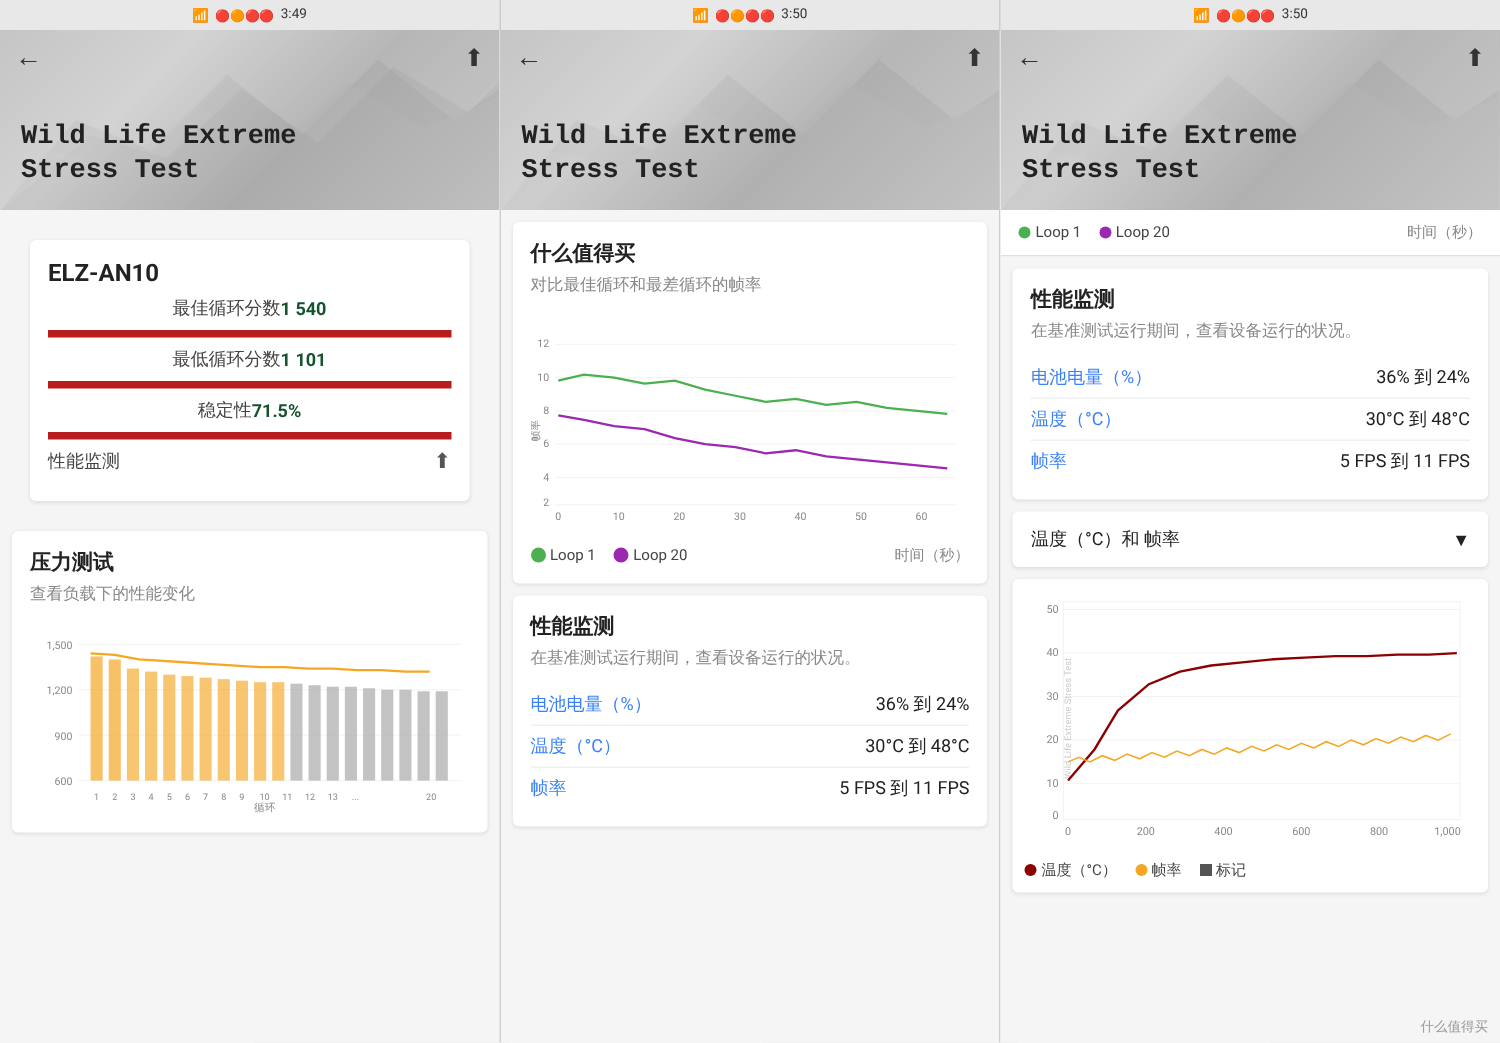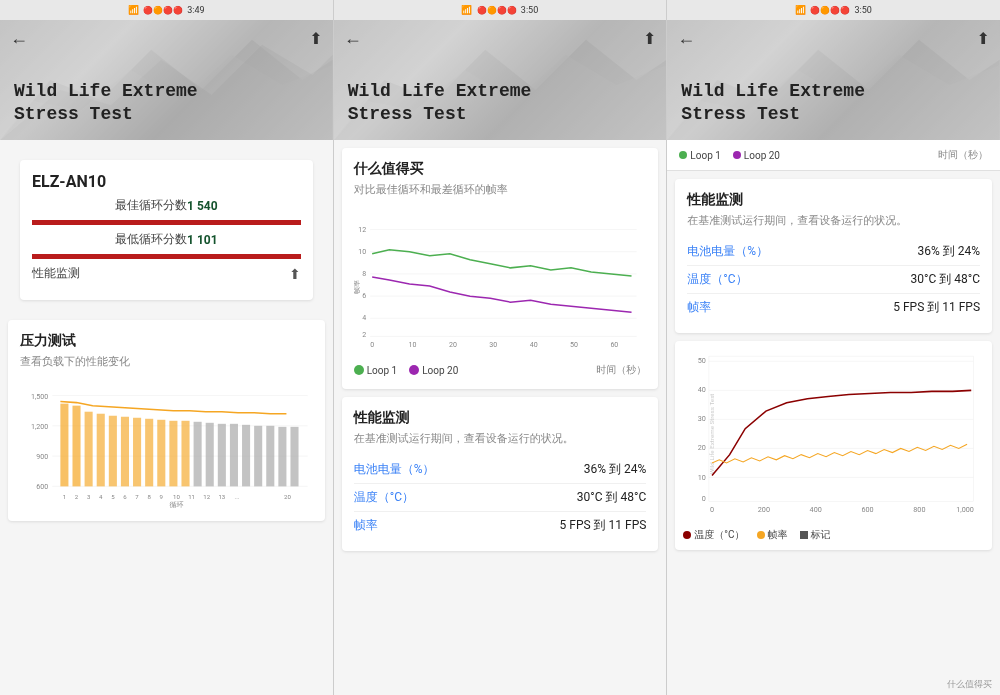--- a/index.html
+++ b/index.html
@@ -279,20 +279,24 @@
 
       <div class="info-card">
         <div class="device-name">ELZ-AN10</div>
         <div class="info-row">
           <span class="info-label">最佳循环分数</span>
           <span class="info-value">1 540</span>
         </div>
         <div class="info-row">
           <span class="info-label">最低循环分数</span>
           <span class="info-value">1 101</span>
+        </div>
+        <div class="info-row">
+          <span class="info-label">稳定性</span>
+          <span class="info-value">71.5%</span>
         </div>
         <div class="share-row">
           <span class="info-label">性能监测</span>
           <span style="font-size:14px; color:#555;">⬆</span>
         </div>
       </div>
 
       <div class="section-card">
         <div class="section-title">压力测试</div>
         <div class="section-subtitle">查看负载下的性能变化</div>
@@ -483,20 +487,24 @@
         <div class="perf-row">
           <span class="perf-label">温度（°C）</span>
           <span class="perf-value">30°C 到 48°C</span>
         </div>
         <div class="perf-row">
           <span class="perf-label">帧率</span>
           <span class="perf-value">5 FPS 到 11 FPS</span>
         </div>
       </div>
 
+      <div class="dropdown-selector">
+        <span>温度（°C）和 帧率</span>
+        <span style="font-size:12px;">▼</span>
+      </div>
 
       <div class="section-card" style="padding:8px;">
         <div style="position:relative; height:175px; width:100%;">
           <svg viewBox="0 0 290 165" width="100%" height="100%" xmlns="http://www.w3.org/2000/svg">
 
             <rect x="25" y="5" width="255" height="140" fill="white" stroke="#eee" stroke-width="0.5"></rect>
 
             <text x="22" y="12" font-size="7" fill="#888" text-anchor="end">50</text>
             <text x="22" y="40" font-size="7" fill="#888" text-anchor="end">40</text>
             <text x="22" y="68" font-size="7" fill="#888" text-anchor="end">30</text>

